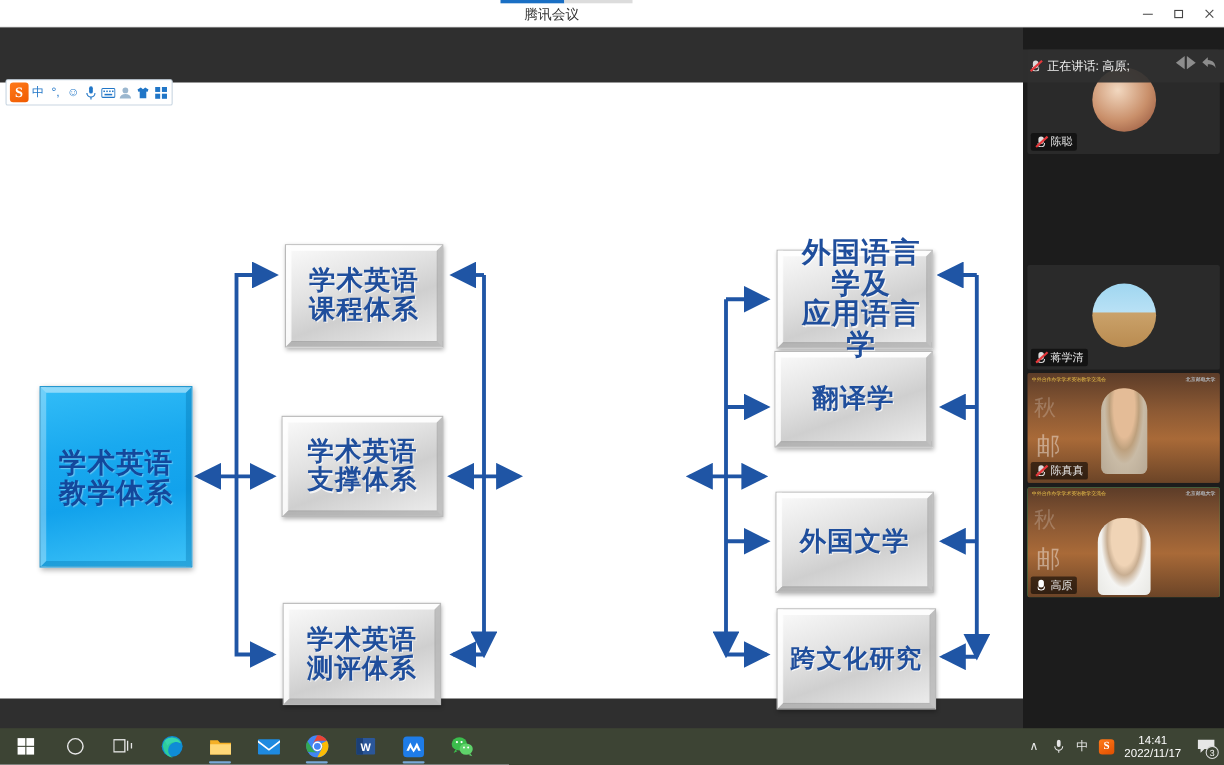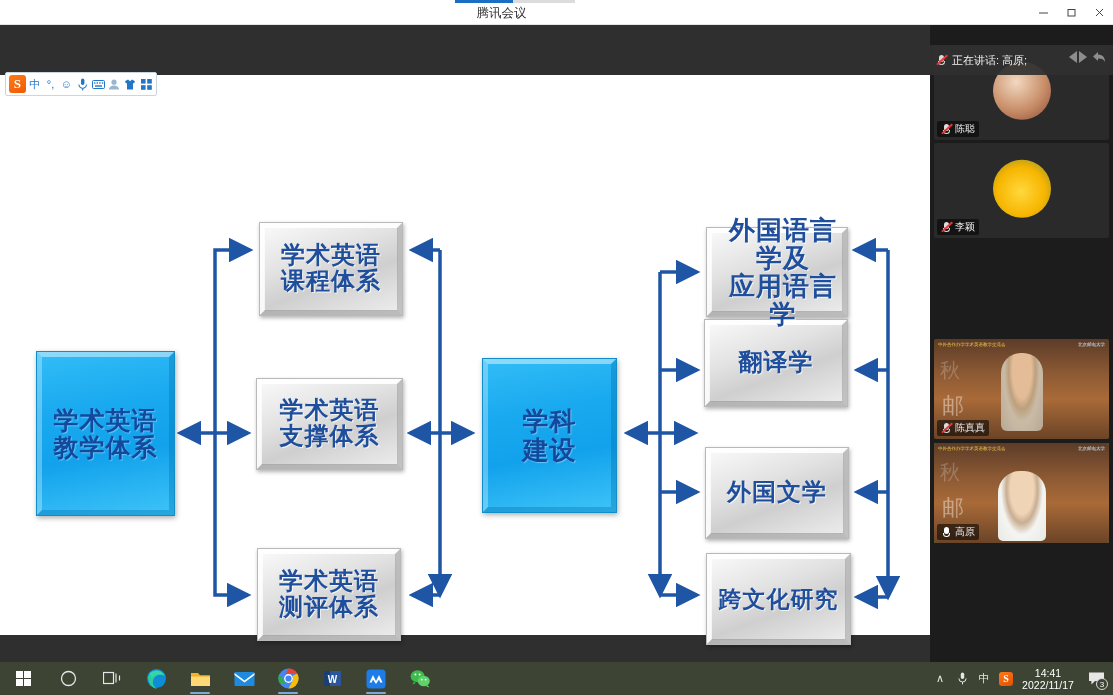--- a/index.html
+++ b/index.html
@@ -298,24 +298,20 @@
       <div class="node grey" id="n-support">
         <span>学术英语</span>
         <span>支撑体系</span>
       </div>
 
       <div class="node grey" id="n-assess">
         <span>学术英语</span>
         <span>测评体系</span>
       </div>
 
-      <div class="node blue" id="n-disc">
-        <span>学科</span>
-        <span>建设</span>
-      </div>
 
       <div class="node grey" id="n-fl">
         <span>外国语言学及</span>
         <span>应用语言学</span>
       </div>
 
       <div class="node grey" id="n-trans">
         <span>翻译学</span>
       </div>
 
@@ -394,32 +390,32 @@
     <div class="namebadge">
       <span class="mic-muted">
           <span class="body"></span>
           <span class="stand"></span>
           <span class="slash"></span>
         </span>
       <span>陈聪</span>
     </div>
   </div>
 
-  <div class="tile" style="top:118px;height:95px;">
-    <div class="avatar" style="background:radial-gradient(circle at 48% 55%,#ffd83d 0%,#f7b500 55%,#7a8c3a 100%);"></div>
+
+  <div class="tile" style="top:216px;height:95px;">
+    <div class="avatar" style="background:linear-gradient(#9fd6f0 0%,#b9e1f5 45%,#caa26a 46%,#b98b50 100%);"></div>
     <div class="namebadge">
       <span class="mic-muted">
           <span class="body"></span>
           <span class="stand"></span>
           <span class="slash"></span>
         </span>
-      <span>李颖</span>
-    </div>
-  </div>
-
+      <span>蒋学清</span>
+    </div>
+  </div>
 
   <div class="tile" style="top:314px;height:100px;background:#3a2a22;">
     <div style="position:absolute;inset:0;background:linear-gradient(#5c3c28 0%,#8d5a34 35%,#a96a38 60%,#6b4427 100%);"></div>
     <div style="position:absolute;left:4px;top:3px;font-size:4.5px;color:#f2c84b;white-space:nowrap;">中外合作办学学术英语教学交流会</div>
     <div style="position:absolute;right:4px;top:3px;font-size:4.5px;color:#cfe4f5;white-space:nowrap;">北京邮电大学</div>
     <div style="position:absolute;left:6px;top:18px;font-size:20px;color:rgba(255,255,255,.22);">秋</div>
     <div style="position:absolute;left:8px;top:52px;font-size:22px;color:rgba(255,255,255,.42);">邮</div>
     <div style="position:absolute;left:50%;top:14px;transform:translateX(-50%);width:42px;height:78px;background:radial-gradient(ellipse at 50% 22%,#e4bc97 0 32%,#bda07d 45%,#c9bba6 60%,#b6a894 100%);border-radius:20px 20px 6px 6px;"></div>
     <div class="namebadge">
       <span class="mic-muted">

